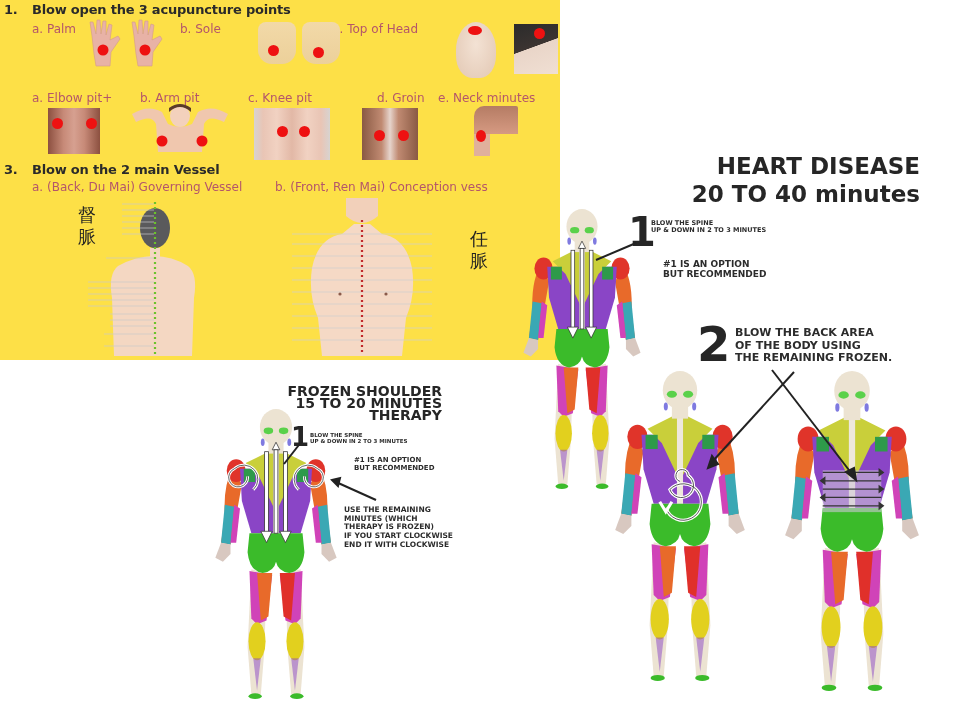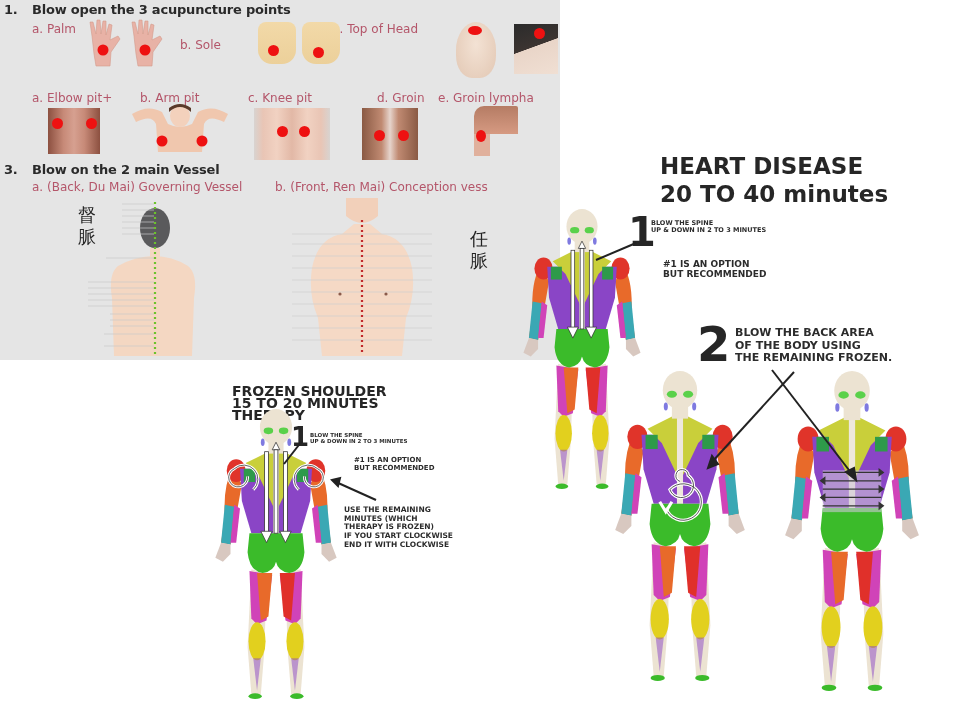--- a/index.html
+++ b/index.html
@@ -2,57 +2,57 @@
 <html><head>
 <meta charset="utf-8">
 <style>
   * { box-sizing: border-box; margin: 0; padding: 0; }
   html, body { width: 960px; height: 720px; background: #ffffff; overflow: hidden; }
   body { position: relative; font-family: "Liberation Sans", "DejaVu Sans", sans-serif; color: #222; }
 
   .abs { position: absolute; }
 
   
-  .panel-top { position: absolute; left: 0; top: 0; width: 560px; height: 360px; background: #e5e5e5; }
+  .panel-top { position: absolute; left: 0; top: 0; width: 560px; height: 360px; background: #fde047; }
   .step-title { position: absolute; left: 4px; font-family: "DejaVu Sans", sans-serif; font-weight: bold; font-size: 13px; color: #2a2a2a; letter-spacing: -0.2px; }
   .step-title .num { display: inline-block; width: 28px; }
   .sub-label { position: absolute; font-family: "DejaVu Sans", sans-serif; font-size: 12px; color: #b4566a; white-space: nowrap; }
   .dot { position: absolute; width: 11px; height: 11px; border-radius: 50%; background: #ee1111; }
   
   .sole { position: absolute; width: 38px; height: 42px; background: linear-gradient(#f2d9a8, #ecd09a); border-radius: 8px 8px 14px 14px; }
   
   .head-bald { position: absolute; width: 40px; height: 56px; background: radial-gradient(ellipse at 50% 40%, #f3e2d4, #e2c7b3); border-radius: 50% 50% 40% 40%; }
   .head-hair { position: absolute; width: 44px; height: 50px; background: linear-gradient(160deg, #2b2b2b 0%, #3c3431 45%, #e9d5c8 46%, #f0dfd3 100%); }
 
   
   .img-box { position: absolute; background: #d9b3a6; }
 
   
   .vessel { position: absolute; }
   .cjk { position: absolute; font-family: "DejaVu Sans", sans-serif; font-size: 18px; color: #222; line-height: 22px; }
 
   
-  .therapy-title { position: absolute; font-family: "DejaVu Sans", sans-serif; font-weight: bold; color: #262626; text-align: left; }
+  .therapy-title { position: absolute; font-family: "DejaVu Sans", sans-serif; font-weight: bold; color: #262626; text-align: right; }
   .big-num { position: absolute; font-family: "DejaVu Sans", sans-serif; font-weight: bold; color: #262626; line-height: 1; }
   .note { position: absolute; font-family: "DejaVu Sans", sans-serif; font-weight: bold; color: #2c2c2c; line-height: 1.15; white-space: nowrap; }
   .note .line { display: block; }
 
   svg.body { position: absolute; overflow: visible; }
   svg.overlay { position: absolute; left: 0; top: 0; width: 960px; height: 720px; pointer-events: none; }
 </style>
 </head>
 <body>
 
 <div class="panel-top">
 
   <div class="step-title" style="top:2px;">
     <span class="num">1.</span><span>Blow open the 3 acupuncture points</span>
   </div>
   <div class="sub-label" style="left:32px; top:22px;">a. Palm</div>
-  <div class="sub-label" style="left:180px; top:38px;">b. Sole</div>
+  <div class="sub-label" style="left:180px; top:22px;">b. Sole</div>
   <div class="sub-label" style="left:333px; top:22px;">c. Top of Head</div>
 
   <svg class="abs" style="left:84px; top:18px; width:90px; height:52px;" viewBox="0 0 90 52">
     <g fill="#e8b2a6" stroke="#d49a8c" stroke-width="0.6">
       <path d="M8,18 L6,4 L9,4 L12,16 L13,2 L16,2 L17,16 L19,3 L22,3 L22,17 L25,6 L28,7 L26,22 L34,18 L36,21 L27,34 L26,48 L12,48 L10,36 Z"></path>
       <path d="M50,18 L48,4 L51,4 L54,16 L55,2 L58,2 L59,16 L61,3 L64,3 L64,17 L67,6 L70,7 L68,22 L76,18 L78,21 L69,34 L68,48 L54,48 L52,36 Z"></path>
     </g>
     <circle cx="19" cy="32" r="5.5" fill="#ee1111"></circle>
     <circle cx="61" cy="32" r="5.5" fill="#ee1111"></circle>
   </svg>
@@ -64,21 +64,21 @@
 
   <div class="head-bald" style="left:456px; top:22px;"></div>
   <div class="dot" style="left:468px; top:26px; width:14px; height:9px;"></div>
   <div class="head-hair" style="left:514px; top:24px;"></div>
   <div class="dot" style="left:534px; top:28px;"></div>
 
   <div class="sub-label" style="left:32px; top:91px;">a. Elbow pit+</div>
   <div class="sub-label" style="left:140px; top:91px;">b. Arm pit</div>
   <div class="sub-label" style="left:248px; top:91px;">c. Knee pit</div>
   <div class="sub-label" style="left:377px; top:91px;">d. Groin</div>
-  <div class="sub-label" style="left:438px; top:91px;">e. Groin lympha</div>
+  <div class="sub-label" style="left:438px; top:91px;">e. Neck minutes</div>
 
   <div class="img-box" style="left:48px; top:108px; width:52px; height:46px; background:linear-gradient(90deg,#8c5040,#c78a78 30%,#d6a090 50%,#c78a78 70%,#8c5040);"></div>
   <div class="dot" style="left:52px; top:118px;"></div>
   <div class="dot" style="left:86px; top:118px;"></div>
 
   <svg class="abs" style="left:128px; top:104px; width:104px; height:50px;" viewBox="0 0 104 50">
     <path d="M4,10 Q20,0 34,8 L40,20 Q52,26 64,20 L70,8 Q84,0 100,10 L96,18 Q80,10 76,20 L74,48 L30,48 L28,20 Q24,10 8,18 Z" fill="#f0c7ae"></path>
     <ellipse cx="52" cy="12" rx="10" ry="11" fill="#f3d1bc"></ellipse>
     <path d="M41,8 Q52,-2 63,8 L63,4 Q52,-4 41,4 Z" fill="#5a3a2a"></path>
     <circle cx="34" cy="37" r="5.5" fill="#ee1111"></circle>

